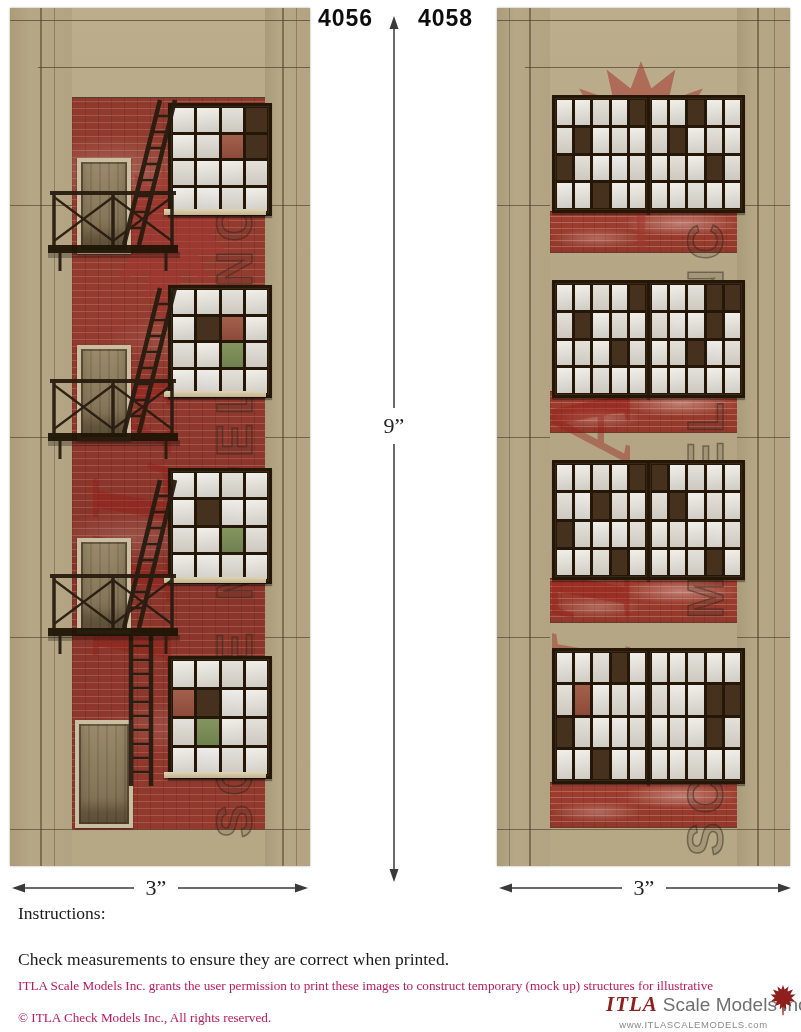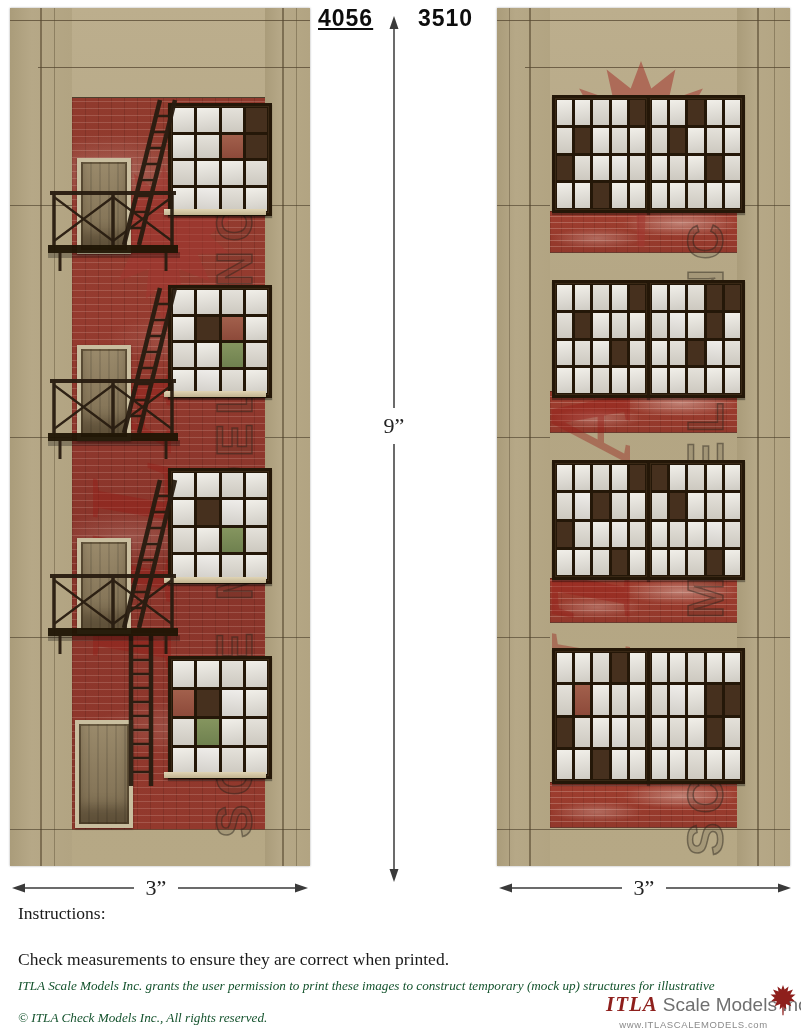--- a/index.html
+++ b/index.html
@@ -70,21 +70,21 @@
   .dim-svg{position:absolute;}
   .dim-label{position:absolute;background:#fff;text-align:center;
              font-family:"Liberation Serif",serif;font-size:22px;color:#222;line-height:1.2;}
   .prod-label{position:absolute;font-family:"Liberation Sans",sans-serif;font-weight:bold;
               font-size:23px;color:#0d0d0d;letter-spacing:1px;}
 
   
   .instr-title{position:absolute;left:18px;top:903px;font-size:17.5px;}
   .instr-line1{position:absolute;left:18px;top:925px;font-size:17.5px;white-space:nowrap;}
   .instr-line2{position:absolute;left:18px;top:949px;font-size:17.5px;white-space:nowrap;}
-  .fine{position:absolute;left:18px;font-size:13.2px;color:#14532d;white-space:nowrap;font-style:italic;}
+  .fine{position:absolute;left:18px;font-size:13.2px;color:#be185d;white-space:nowrap;}
 
   .logo{position:absolute;left:606px;top:992px;width:190px;}
   .logo-row{display:flex;align-items:baseline;white-space:nowrap;}
   .logo-itla{font-family:"Liberation Serif",serif;font-style:italic;font-weight:bold;
              font-size:21px;color:#8e1f1c;letter-spacing:1px;}
   .logo-rest{font-family:"Liberation Sans",sans-serif;font-size:19px;color:#6f6f6f;margin-left:5px;}
   .logo-leaf{position:absolute;left:160px;top:-8px;}
   .logo-web{font-family:"Liberation Sans",sans-serif;font-size:9.5px;color:#8a8a8a;
             letter-spacing:.6px;text-align:center;width:175px;margin-top:2px;}
 </style>
@@ -465,22 +465,22 @@
         <div class="pane dark"></div>
         <div class="pane"></div>
         <div class="pane"></div>
         <div class="pane"></div>
         <div class="pane"></div>
         <div class="pane"></div>
         <div class="pane"></div>
       </div>
   </div>
 
-  <div class="prod-label" style="left:318px;top:5px;text-decoration:underline;">4056</div>
-  <div class="prod-label" style="left:418px;top:5px;">3510</div>
+  <div class="prod-label" style="left:318px;top:5px;">4056</div>
+  <div class="prod-label" style="left:418px;top:5px;">4058</div>
 
   <svg class="dim-svg" style="left:386px;top:16px;" width="16" height="866" viewBox="0 0 16 866">
     <line x1="8" y1="10" x2="8" y2="856" stroke="#3a3a3a" stroke-width="1.5"></line>
     <polygon points="8,0 3.5,13 12.5,13" fill="#3a3a3a"></polygon>
     <polygon points="8,866 3.5,853 12.5,853" fill="#3a3a3a"></polygon>
   </svg>
   <div class="dim-label" style="left:378px;top:408px;width:32px;height:36px;line-height:36px;">9”</div>
 
   <svg class="dim-svg" style="left:12px;top:880px;" width="296" height="16" viewBox="0 0 296 16">
     <line x1="10" y1="8" x2="286" y2="8" stroke="#3a3a3a" stroke-width="1.5"></line>

